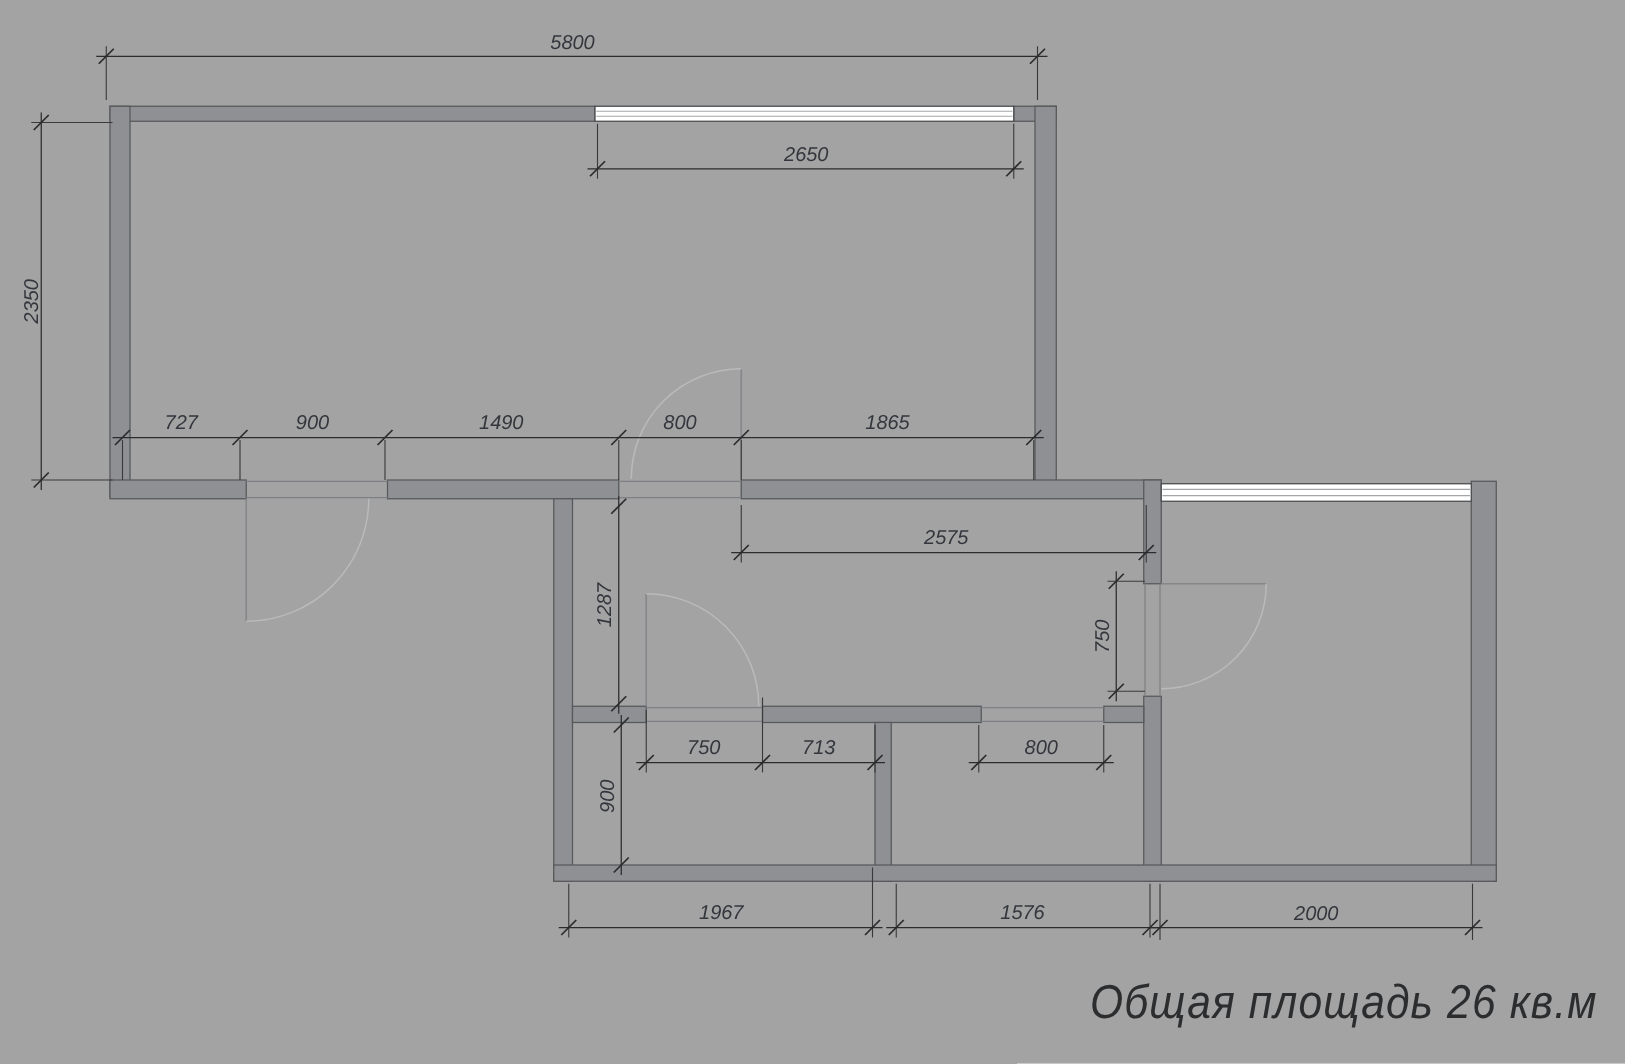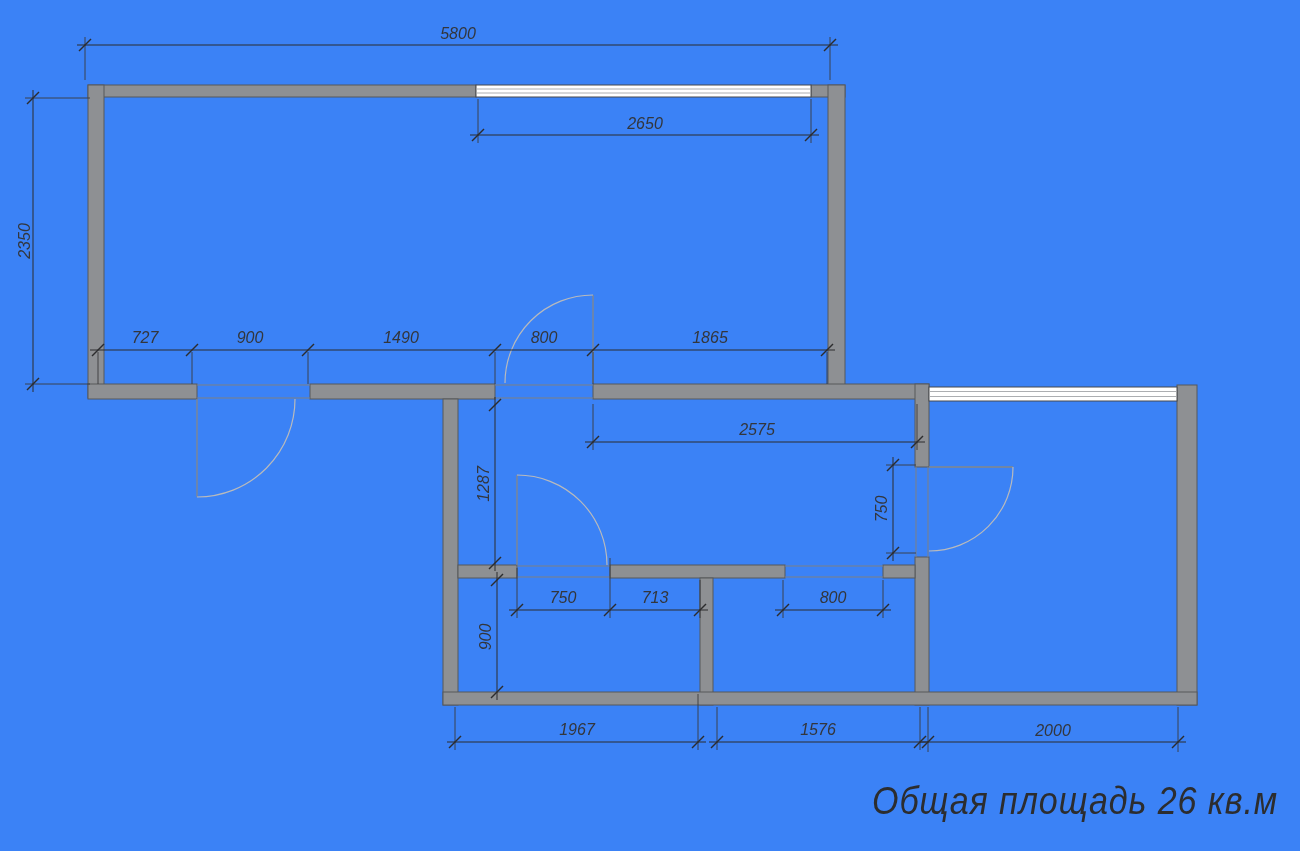--- a/index.html
+++ b/index.html
@@ -1,16 +1,16 @@
 <!DOCTYPE html>
 <html><head>
 <meta charset="utf-8">
 <style>
   html,body{margin:0;padding:0;background:#ffffff;}
-  #canvas{position:relative;width:1300px;height:851px;background:#3b82f6;overflow:hidden;}
+  #canvas{position:relative;width:1300px;height:851px;background:#a3a3a3;overflow:hidden;}
   svg{display:block;}
   .wall{fill:#8e9093;stroke:#56585b;stroke-width:1;}
   .win{fill:#ffffff;stroke:#47494c;stroke-width:1;}
   .winline{stroke:#a3a5a8;stroke-width:0.9;}
   .face{stroke:#7e8083;stroke-width:1;}
   .dimline{stroke:#2c2c2e;stroke-width:1;}
   .ext{stroke:#3a3a3c;stroke-width:0.9;}
   .tick{stroke:#2c2c2e;stroke-width:1.4;}
   .leaf{stroke:#85878a;stroke-width:1.3;}
   .arc{stroke:#b9babc;stroke-width:1.2;fill:none;}

